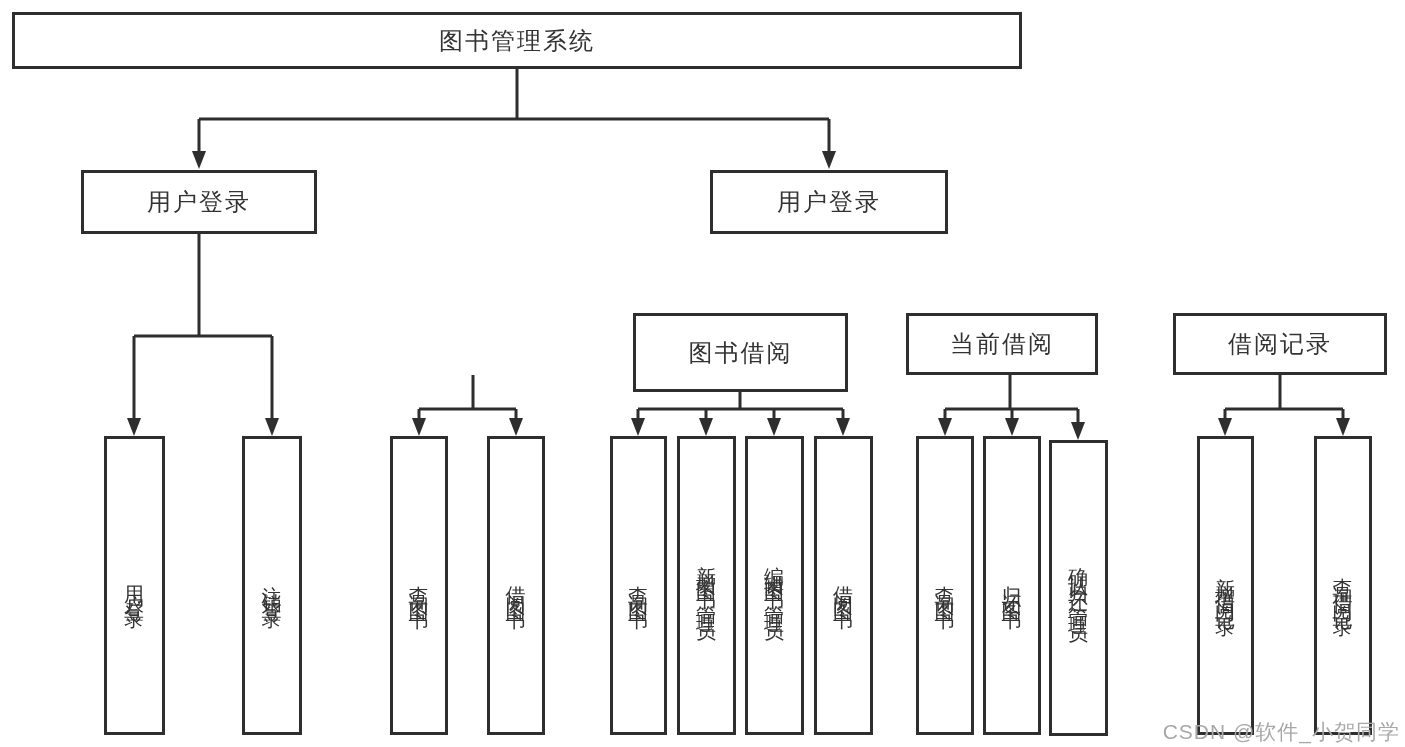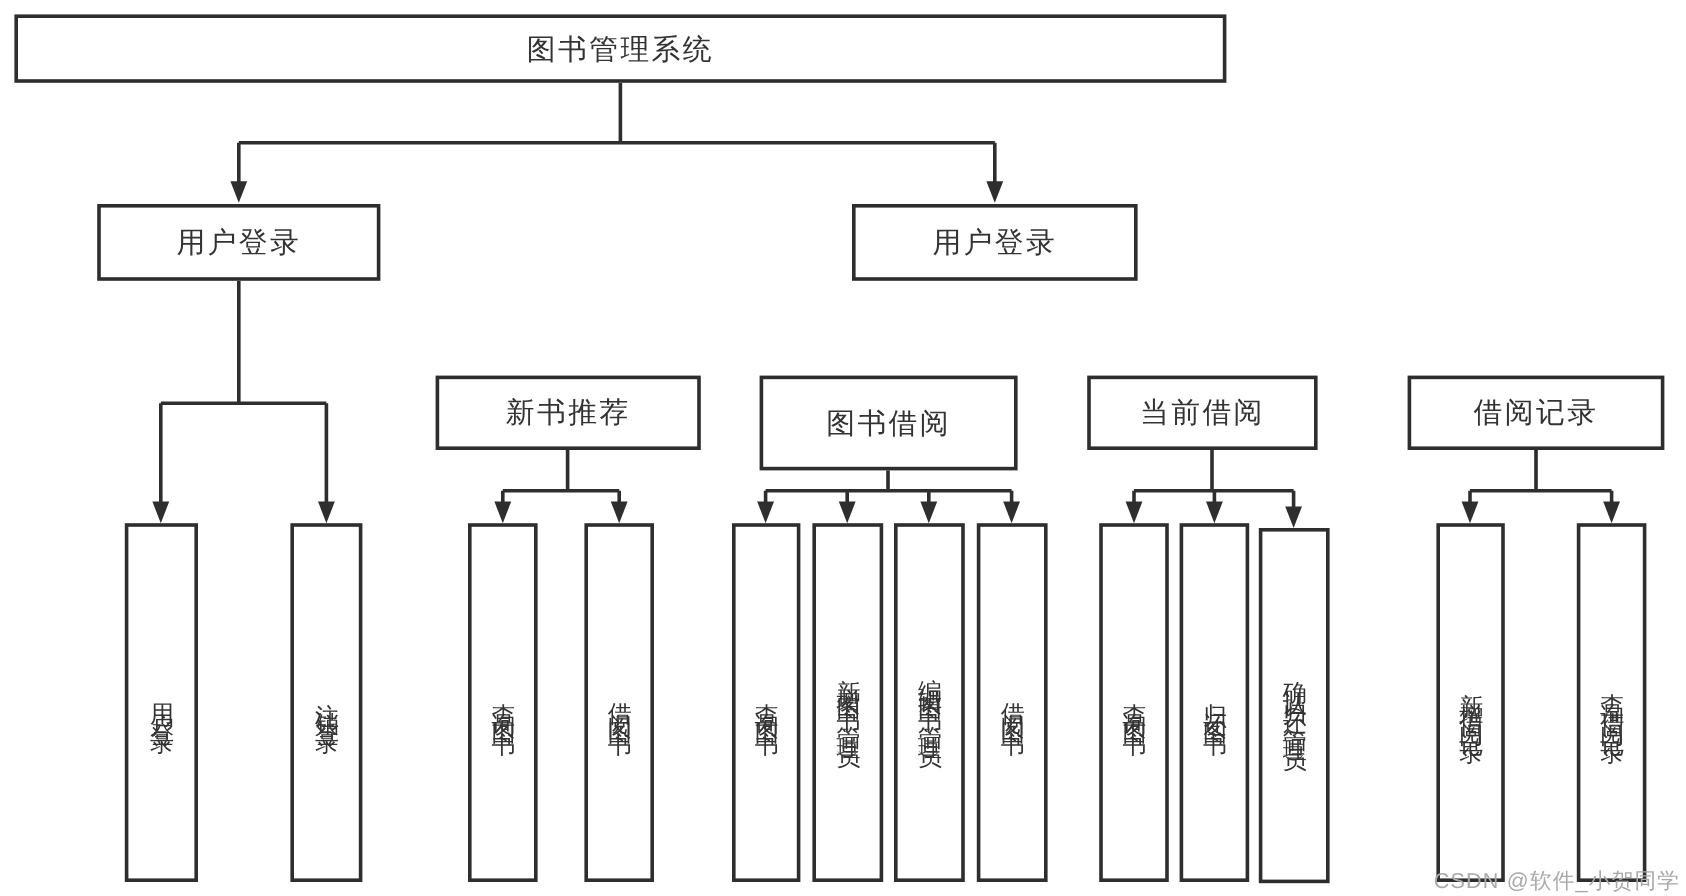--- a/index.html
+++ b/index.html
@@ -23,21 +23,21 @@
     font-size:24px;color:var(--text,#333333);
     letter-spacing:2px;white-space:nowrap;
   }
   .vbox span{
     writing-mode:vertical-rl;text-orientation:mixed;
     font-size:20px;color:var(--text,#333333);
     letter-spacing:8px;line-height:1;white-space:nowrap;
   }
   .watermark{
     position:absolute;right:5px;bottom:1px;
-    font-size:18px;color:var(--watermark,#a8a8a8);
+    font-size:21px;color:var(--watermark,#a8a8a8);
     letter-spacing:1px;white-space:nowrap;
   }
 </style>
 </head>
 <body>
 
 <div id="canvas">
 
   <svg id="wires" viewBox="0 0 1405 747" xmlns="http://www.w3.org/2000/svg">
     <g class="cn">
@@ -71,23 +71,20 @@
     <span>图书管理系统</span>
   </div>
 
   <div class="box hbox" style="left:81px;top:170px;width:236px;height:64px">
     <span>用户登录</span>
   </div>
   <div class="box hbox" style="left:710px;top:170px;width:238px;height:64px">
     <span>用户登录</span>
   </div>
 
-  <div class="box hbox" style="left:363px;top:313px;width:221px;height:62px">
-    <span>新书推荐</span>
-  </div>
   <div class="box hbox" style="left:633px;top:313px;width:215px;height:79px">
     <span>图书借阅</span>
   </div>
   <div class="box hbox" style="left:906px;top:313px;width:192px;height:62px">
     <span>当前借阅</span>
   </div>
   <div class="box hbox" style="left:1173px;top:313px;width:214px;height:62px">
     <span>借阅记录</span>
   </div>
 

